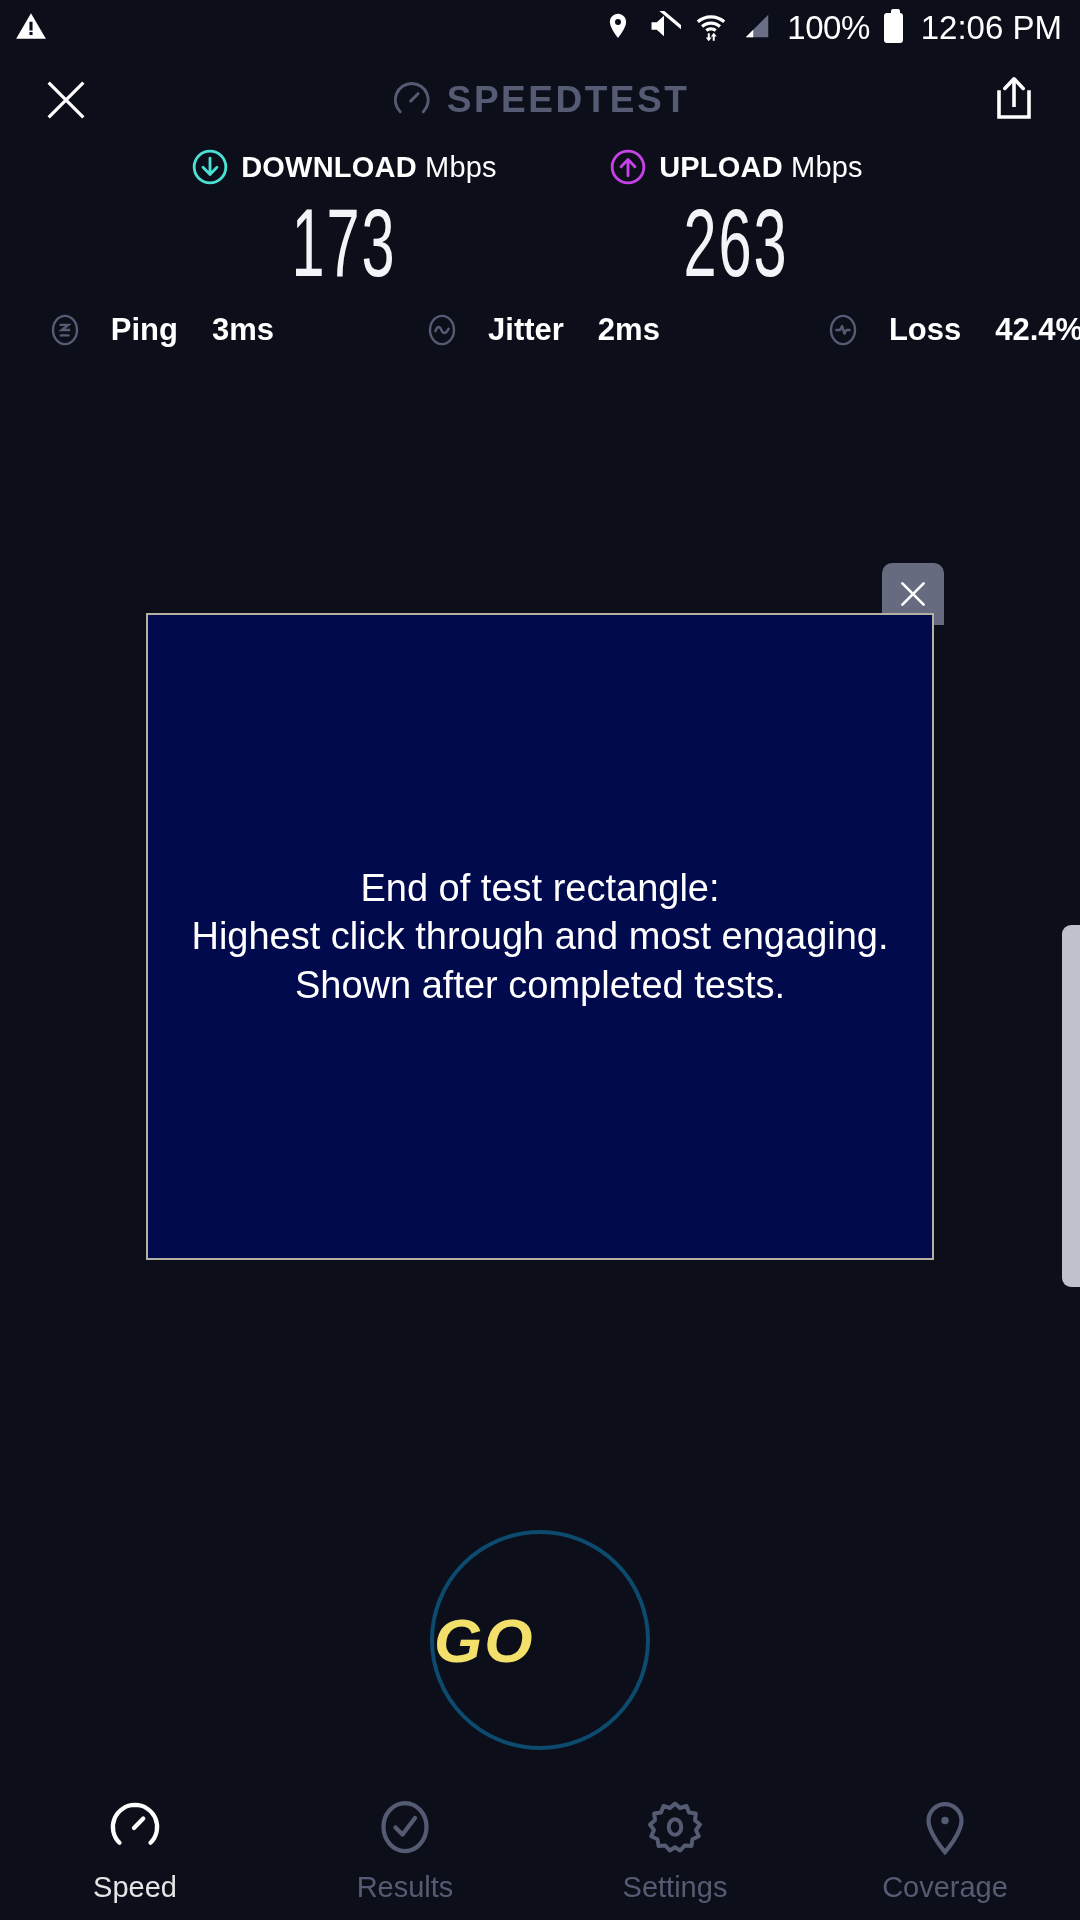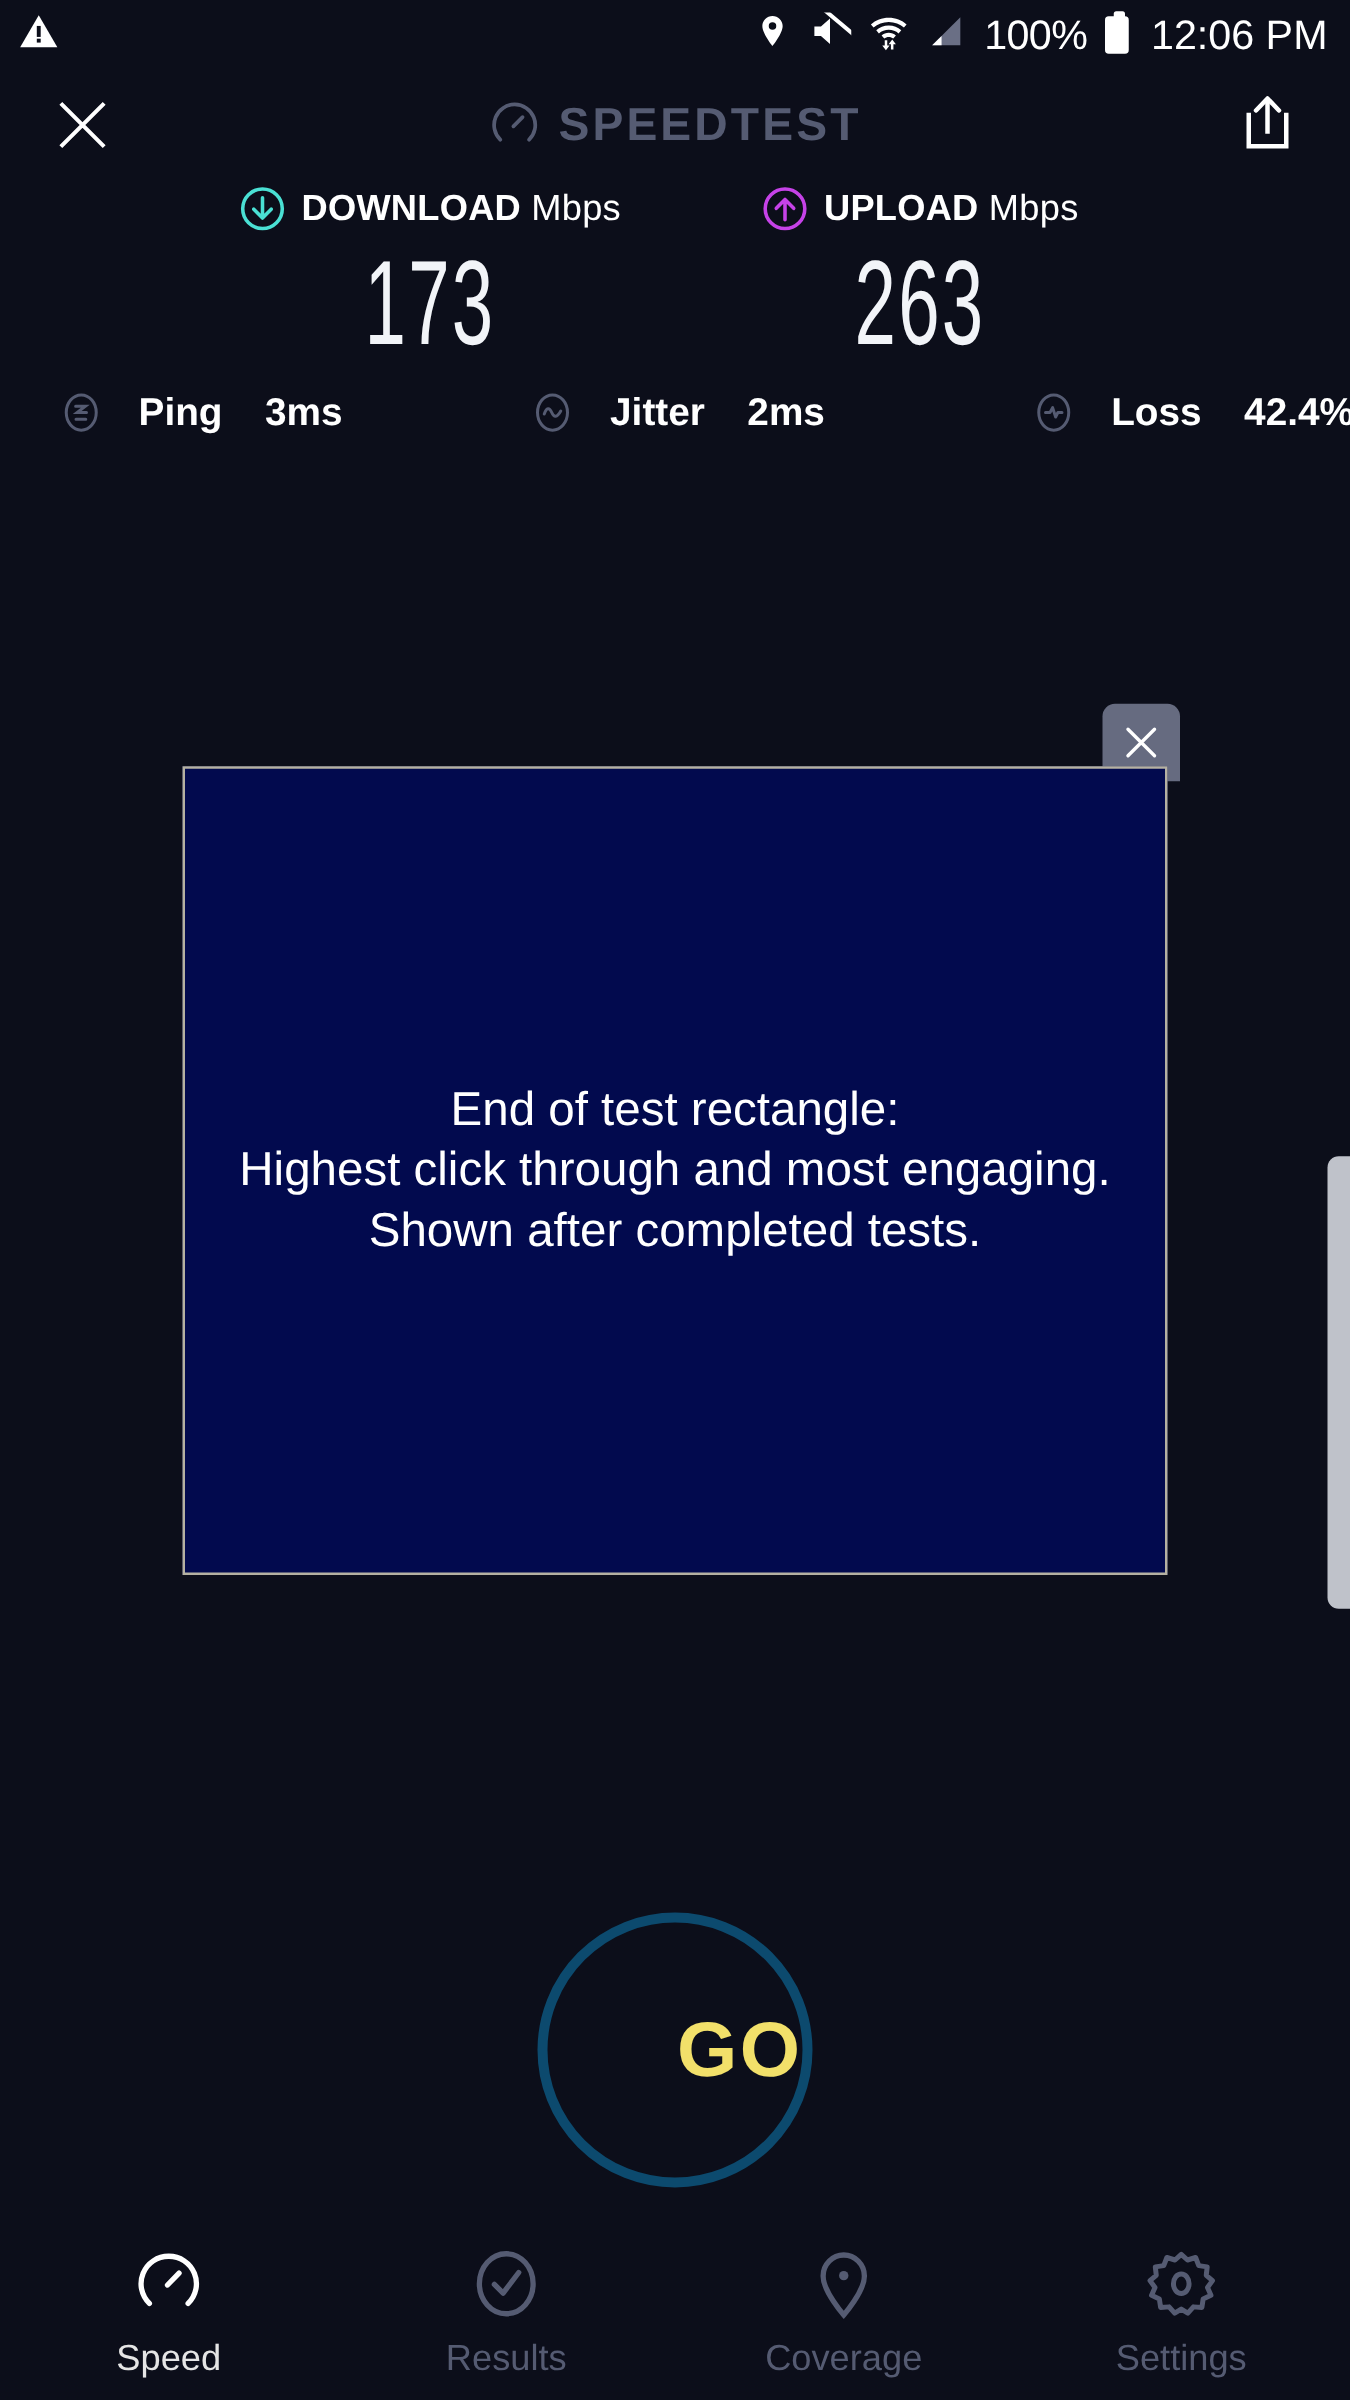--- a/index.html
+++ b/index.html
@@ -124,23 +124,24 @@
   .scrollbar-thumb {
     position:absolute; right:0px; top:925px;
     width:18px; height:362px;
     background:#bfc2ca; border-radius:9px 0 0 9px;
   }
 
   
   .go-button {
     position:absolute; left:50%; top:1530px; transform:translateX(-50%);
     width:220px; height:220px;
-    border:8px solid #0c4a6e; border-radius:50%;
-    display:flex; align-items:center; justify-content:flex-end;
+    border:4px solid #0c4a6e; border-radius:50%;
+    display:flex; align-items:center; justify-content:flex-start;
     background:transparent;
+    font-style:italic;
   }
   .go-label {
     color:#f2e06a; font-size:62px; font-weight:700; letter-spacing:2px;
   }
 
   
   .bottomnav {
     position:absolute; left:0; bottom:0; width:1080px; height:140px;
     display:flex; align-items:center;
   }
@@ -324,29 +325,29 @@
     <div class="nav-item">
       <svg width="60" height="60" viewBox="0 0 24 24">
         <ellipse cx="12" cy="12" rx="8.6" ry="9.6" stroke="#555b72" stroke-width="1.7" fill="none"></ellipse>
         <path d="M8.2 12.2 L11 15 L16 8.4" stroke="#555b72" stroke-width="1.7" fill="none" stroke-linecap="round" stroke-linejoin="round"></path>
       </svg>
       <span class="nav-label">Results</span>
     </div>
 
     <div class="nav-item">
       <svg width="60" height="60" viewBox="0 0 24 24">
+        <path d="M12 2.6 L14 4.4 L16.6 3.6 L17.6 6.2 L20.3 6.6 L20 9.3 L22 11 L20.4 13.2 L21.5 15.7 L19 16.9 L18.6 19.6 L15.9 19.4 L14.1 21.4 L12 20.1 L9.9 21.4 L8.1 19.4 L5.4 19.6 L5 16.9 L2.5 15.7 L3.6 13.2 L2 11 L4 9.3 L3.7 6.6 L6.4 6.2 L7.4 3.6 L10 4.4 Z" stroke="#555b72" stroke-width="1.6" fill="none" stroke-linejoin="round"></path>
+        <ellipse cx="12" cy="12" rx="2.5" ry="3.1" stroke="#555b72" stroke-width="1.6" fill="none"></ellipse>
+      </svg>
+      <span class="nav-label">Settings</span>
+    </div>
+
+    <div class="nav-item">
+      <svg width="60" height="60" viewBox="0 0 24 24">
         <path d="M12 2.8c-3.6 0-6.6 3-6.6 6.7 0 5 6.6 12.5 6.6 12.5s6.6-7.5 6.6-12.5c0-3.7-3-6.7-6.6-6.7z" stroke="#555b72" stroke-width="1.7" fill="none"></path>
         <circle cx="12" cy="9.4" r="1.5" fill="#555b72"></circle>
       </svg>
       <span class="nav-label">Coverage</span>
     </div>
 
-    <div class="nav-item">
-      <svg width="60" height="60" viewBox="0 0 24 24">
-        <path d="M12 2.6 L14 4.4 L16.6 3.6 L17.6 6.2 L20.3 6.6 L20 9.3 L22 11 L20.4 13.2 L21.5 15.7 L19 16.9 L18.6 19.6 L15.9 19.4 L14.1 21.4 L12 20.1 L9.9 21.4 L8.1 19.4 L5.4 19.6 L5 16.9 L2.5 15.7 L3.6 13.2 L2 11 L4 9.3 L3.7 6.6 L6.4 6.2 L7.4 3.6 L10 4.4 Z" stroke="#555b72" stroke-width="1.6" fill="none" stroke-linejoin="round"></path>
-        <ellipse cx="12" cy="12" rx="2.5" ry="3.1" stroke="#555b72" stroke-width="1.6" fill="none"></ellipse>
-      </svg>
-      <span class="nav-label">Settings</span>
-    </div>
-
   </div>
 
 </div>
 
 </body></html>

